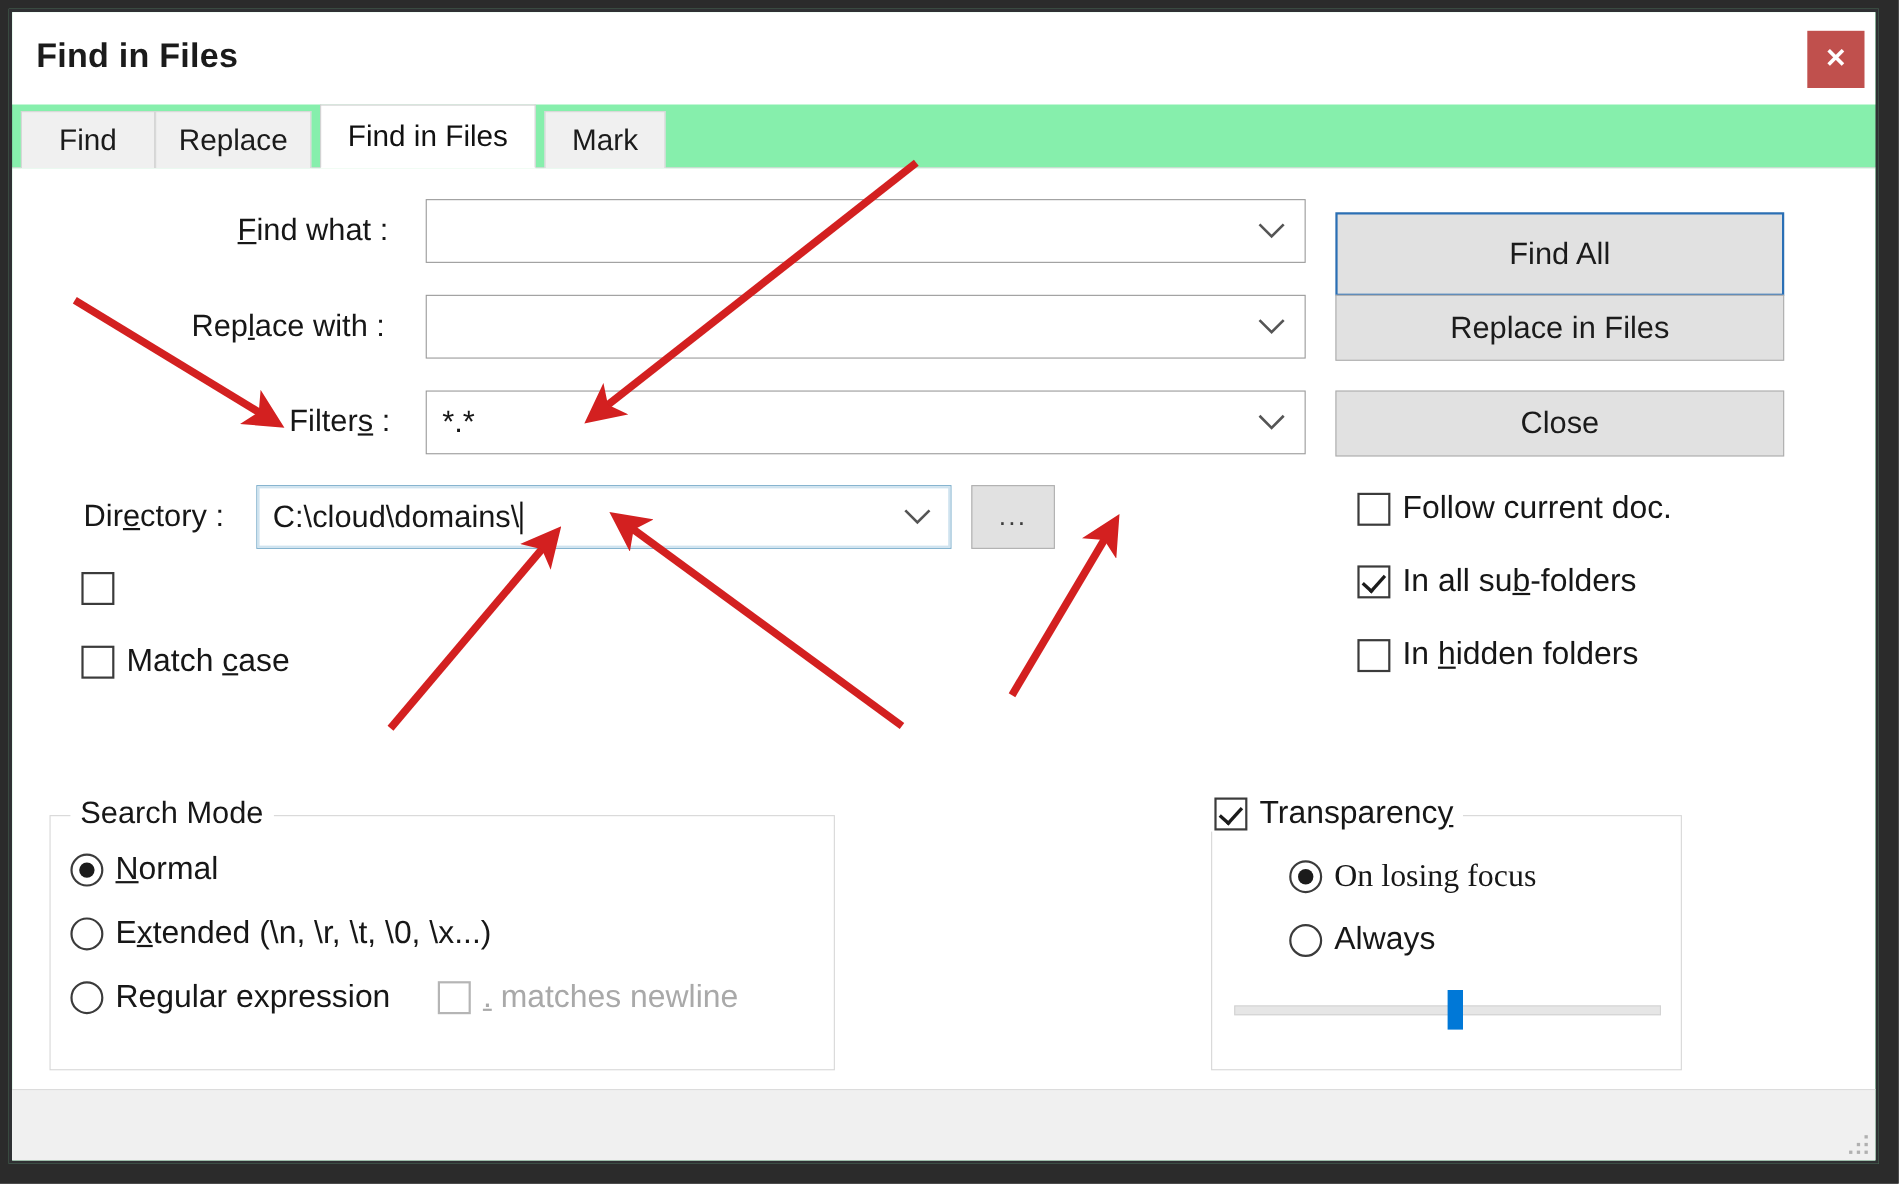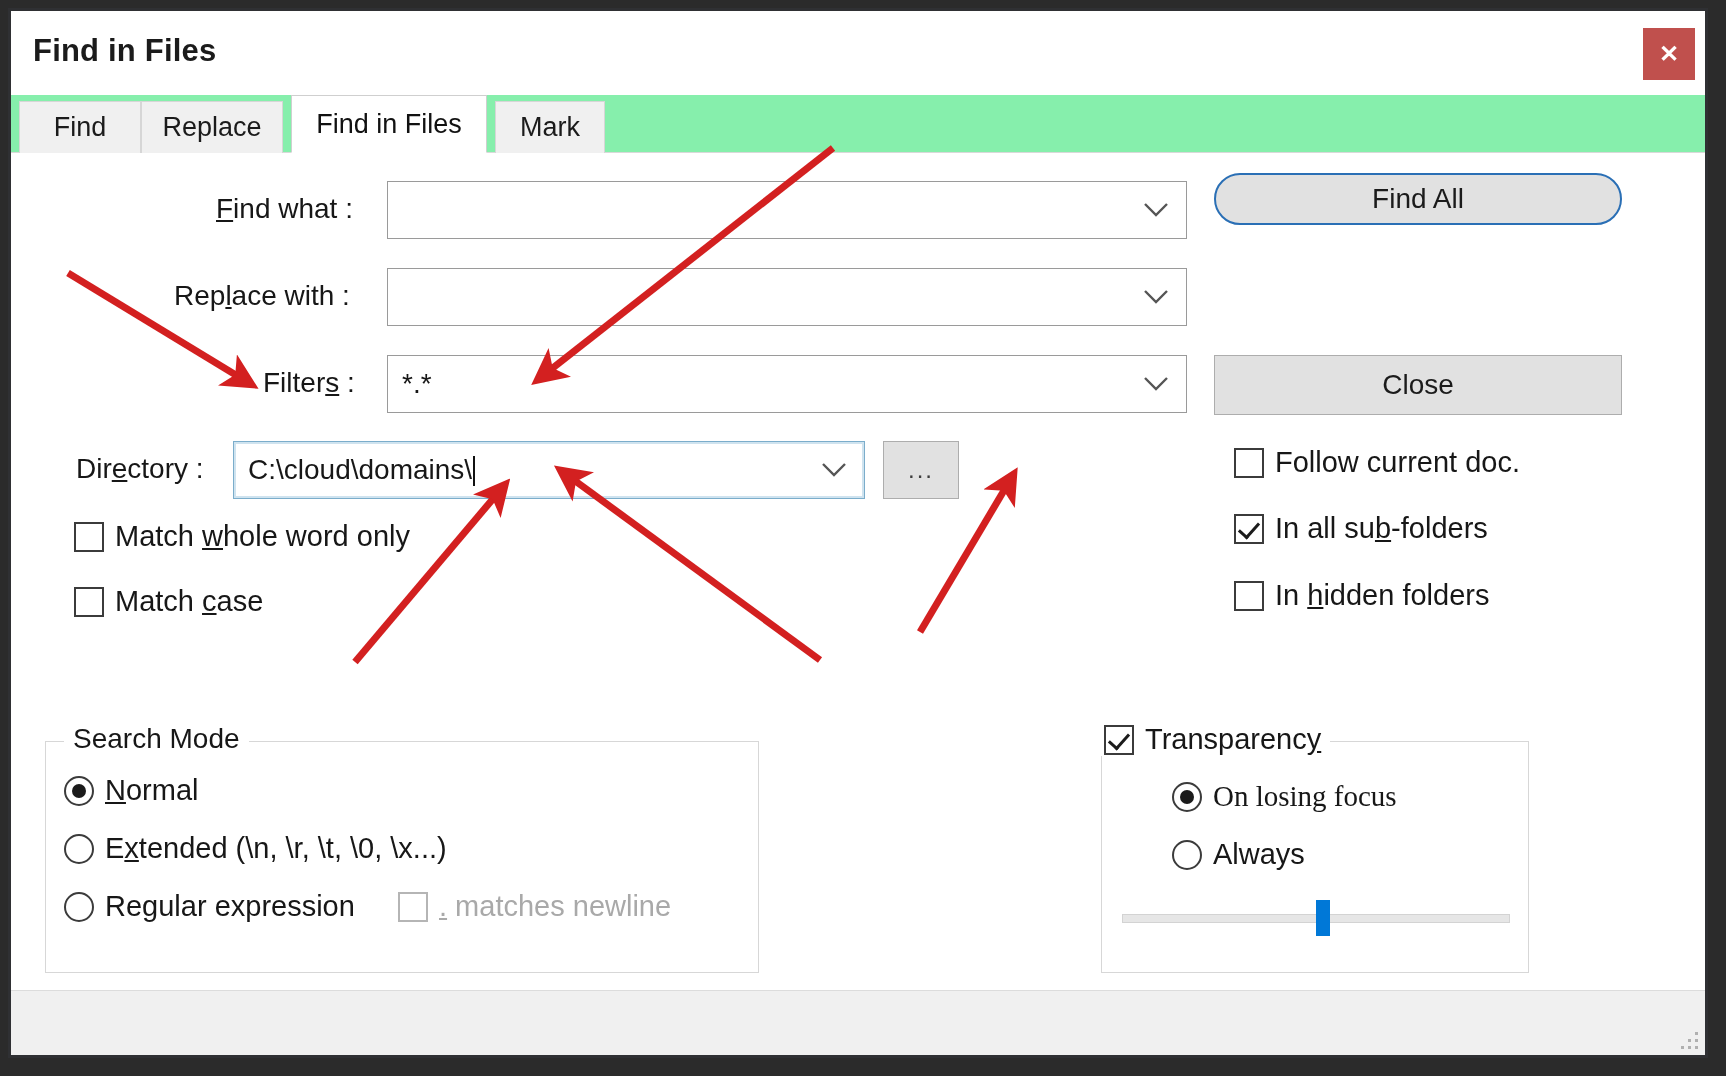--- a/index.html
+++ b/index.html
@@ -385,29 +385,31 @@
             <path d="M3 3 L14 14 L25 3" fill="none" stroke="#555" stroke-width="2.4"></path>
           </svg>
       </div>
     </div>
     <div class="btn small" style="left:872px; top:288px; width:76px; height:58px;">
       <span>...</span>
     </div>
 
     <div class="ctl-row" style="left:63px; top:367px;">
       <span class="cb"></span>
-      <span class="ctl-label">Match <u>w</u>hole word only</span>
     </div>
     <div class="ctl-row" style="left:63px; top:432px;text-align:right;">
       <span class="cb"></span>
       <span class="ctl-label">Match <u>c</u>ase</span>
     </div>
 
-    <div class="btn default" style="left:1203px; top:20px; width:408px; height:52px;border-radius:27px;">
+    <div class="btn default" style="left:1203px; top:40px; width:408px; height:76px;">
       <span>Find All</span>
+    </div>
+    <div class="btn" style="left:1203px; top:115px; width:408px; height:60px;">
+      <span>Replace in Files</span>
     </div>
     <div class="btn" style="left:1203px; top:202px; width:408px; height:60px;">
       <span>Close</span>
     </div>
 
     <div class="ctl-row" style="left:1223px; top:293px;">
       <span class="cb"></span>
       <span class="ctl-label">Follow current doc.</span>
     </div>
     <div class="ctl-row" style="left:1223px; top:359px;">

